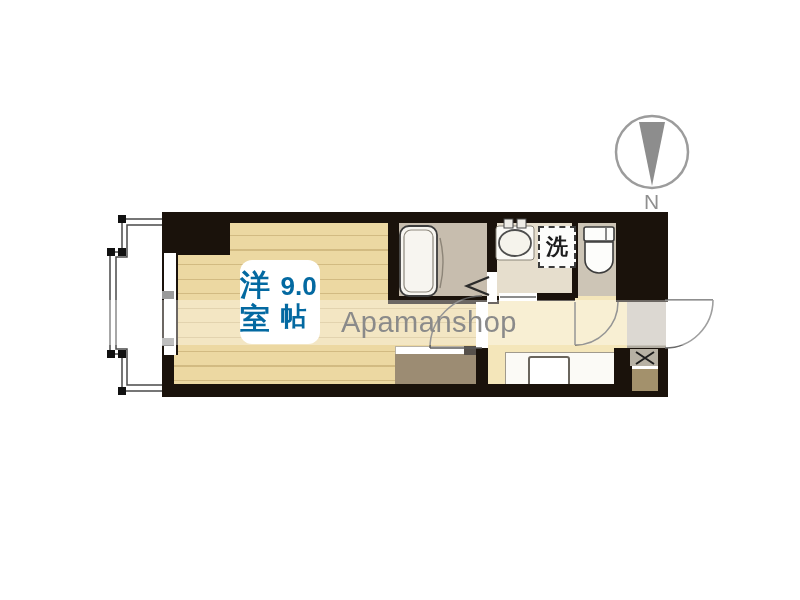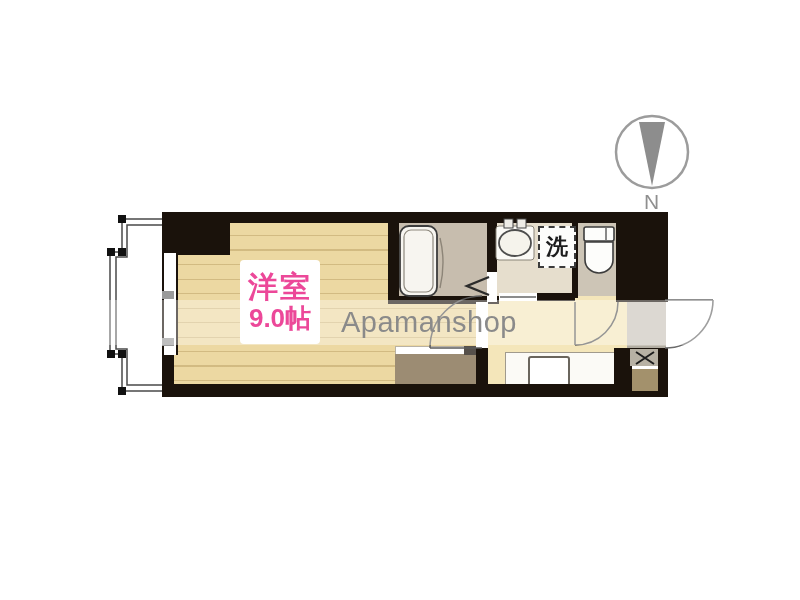--- a/index.html
+++ b/index.html
@@ -10,22 +10,22 @@
   .floor-wood{background:#ecd8a2;
     background-image:repeating-linear-gradient(180deg, rgba(0,0,0,0) 0px, rgba(0,0,0,0) 13px, rgba(150,118,55,0.30) 13px, rgba(150,118,55,0.30) 14.5px);}
   .floor-bath{background:#c7bdae;}
   .floor-wash{background:#e6decd;}
   .floor-toilet{background:#cdc5b6;}
   .floor-corridor{background:#f4e6ba;}
   .floor-genkan{background:#c8c3b9;}
   .wall{background:#1a120b;}
   .white{background:#ffffff;}
   
-  #room-label{display:flex;flex-direction:column;align-items:center;justify-content:center;
-    background:#ffffff;border-radius:4px;color:#ec4899;font-weight:bold;line-height:1.15;}
+  #room-label{display:flex;flex-direction:row;align-items:center;justify-content:center;
+    background:#ffffff;border-radius:12px;color:#0369a1;font-weight:bold;line-height:1.15;}
   #room-label .l1{font-size:30px;letter-spacing:2px;}
   #room-label .l2{font-size:26px;}
   #washer-box{border:2px dashed #3b3b3b;background:#fdfdfb;display:flex;align-items:center;justify-content:center;
     font-size:22px;font-weight:bold;color:#1d1d1d;}
   #watermark-band{background:rgba(255,255,255,0.36);}
   #watermark-text{color:#8a8a8a;font-size:29px;letter-spacing:0.5px;}
   #north-label{color:#8f8f8f;font-size:21px;}
   .closet-body{background:#9c8c73;}
   .closet-track{background:#ffffff;border:1px solid #b9b2a4;}
   .closet-tab{background:#56504a;}

